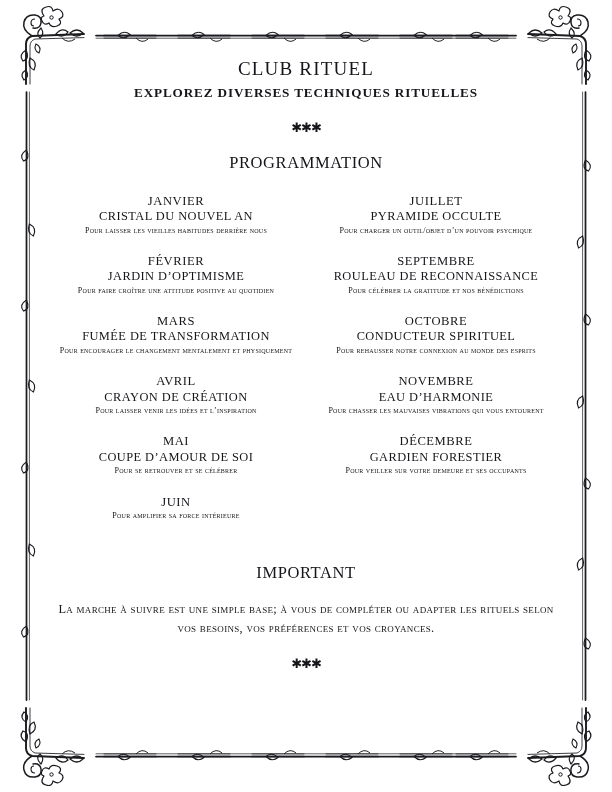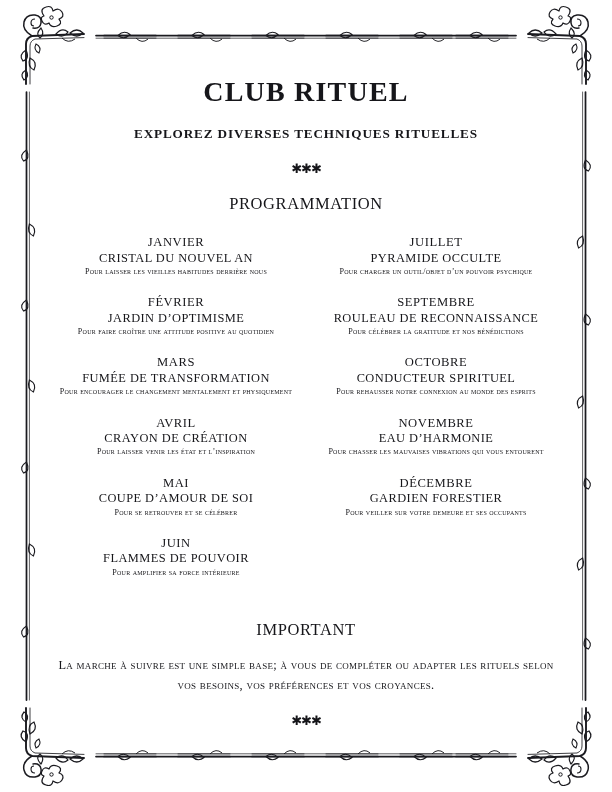--- a/index.html
+++ b/index.html
@@ -29,24 +29,24 @@
   .page {
     position: absolute;
     left: 46px;
     top: 58px;
     width: 520px;
     height: 690px;
     text-align: center;
   }
 
   .doc-title {
-    font-size: 28px;
+    font-size: 19px;
     letter-spacing: 1.2px;
-    margin: 18px;
-    font-weight: bold;
+    margin: 0;
+    font-weight: normal;
     line-height: 1.15;
   }
   .doc-subtitle {
     font-size: 13.2px;
     font-variant: small-caps;
     letter-spacing: 0.85px;
     margin: 5px 0 0 0;
     font-weight: bold;
     line-height: 1.15;
   }
@@ -251,30 +251,29 @@
         <div class="month-desc">Pour faire croître une attitude positive au quotidien</div>
       </div>
       <div class="month-entry">
         <div class="month-name">MARS</div>
         <div class="month-ritual">FUMÉE DE TRANSFORMATION</div>
         <div class="month-desc">Pour encourager le changement mentalement et physiquement</div>
       </div>
       <div class="month-entry">
         <div class="month-name">AVRIL</div>
         <div class="month-ritual">CRAYON DE CRÉATION</div>
-        <div class="month-desc">Pour laisser venir les état et l’inspiration</div>
+        <div class="month-desc">Pour laisser venir les idées et l’inspiration</div>
       </div>
       <div class="month-entry">
         <div class="month-name">MAI</div>
         <div class="month-ritual">COUPE D’AMOUR DE SOI</div>
         <div class="month-desc">Pour se retrouver et se célébrer</div>
       </div>
       <div class="month-entry">
         <div class="month-name">JUIN</div>
-        <div class="month-ritual">FLAMMES DE POUVOIR</div>
         <div class="month-desc">Pour amplifier sa force intérieure</div>
       </div>
     </div>
 
     <div class="month-col">
       <div class="month-entry">
         <div class="month-name">JUILLET</div>
         <div class="month-ritual">PYRAMIDE OCCULTE</div>
         <div class="month-desc">Pour charger un outil/objet d’un pouvoir psychique</div>
       </div>

